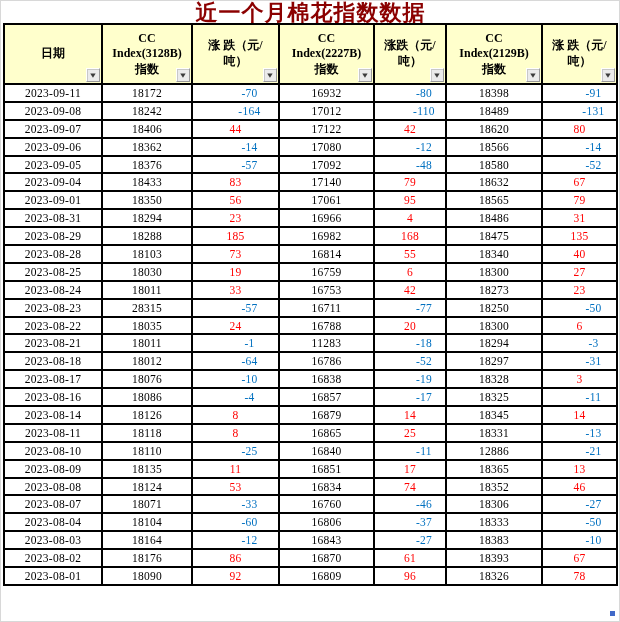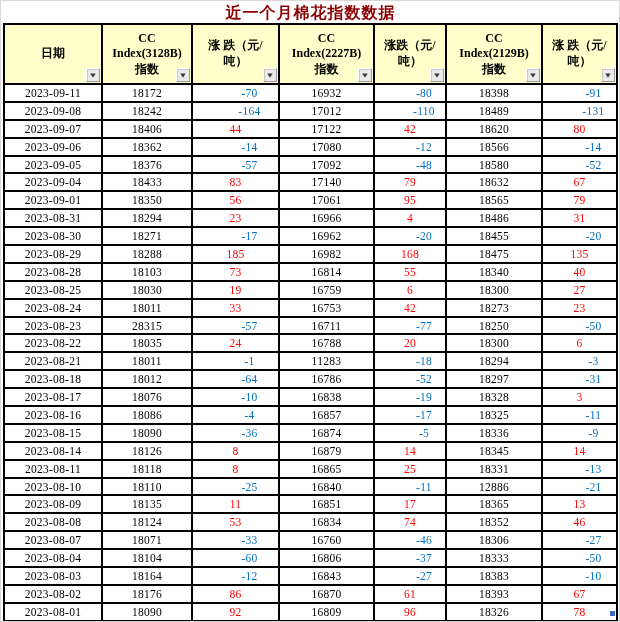--- a/index.html
+++ b/index.html
@@ -12,21 +12,21 @@
     box-sizing: border-box;
     border: 1px solid #d8d8d8;
     font-family: "Liberation Serif", "DejaVu Serif", serif;
   }
   .title {
     position: absolute;
     top: 0; left: 3px;
     width: 613px; height: 17px;
     line-height: 23px;
     text-align: center;
-    font-size: 16px;
+    font-size: 22px;
     font-weight: bold;
     letter-spacing: 1px;
     color: var(--title-color, #8B0000);
   }
   table.grid {
     position: absolute;
     top: 22px; left: 2px;
     border-collapse: collapse;
     table-layout: fixed;
   }
@@ -194,29 +194,20 @@
         <tr>
           <td>2023-08-31</td>
           <td>18294</td>
           <td class="pos">23</td>
           <td>16966</td>
           <td class="pos">4</td>
           <td>18486</td>
           <td class="pos">31</td>
         </tr>
         <tr>
-          <td>2023-08-30</td>
-          <td>18271</td>
-          <td class="neg">-17</td>
-          <td>16962</td>
-          <td class="neg">-20</td>
-          <td>18455</td>
-          <td class="neg">-20</td>
-        </tr>
-        <tr>
           <td>2023-08-29</td>
           <td>18288</td>
           <td class="pos">185</td>
           <td>16982</td>
           <td class="pos">168</td>
           <td>18475</td>
           <td class="pos">135</td>
         </tr>
         <tr>
           <td>2023-08-28</td>
@@ -293,29 +284,20 @@
         <tr>
           <td>2023-08-16</td>
           <td>18086</td>
           <td class="neg">-4</td>
           <td>16857</td>
           <td class="neg">-17</td>
           <td>18325</td>
           <td class="neg">-11</td>
         </tr>
         <tr>
-          <td>2023-08-15</td>
-          <td>18090</td>
-          <td class="neg">-36</td>
-          <td>16874</td>
-          <td class="neg">-5</td>
-          <td>18336</td>
-          <td class="neg">-9</td>
-        </tr>
-        <tr>
           <td>2023-08-14</td>
           <td>18126</td>
           <td class="pos">8</td>
           <td>16879</td>
           <td class="pos">14</td>
           <td>18345</td>
           <td class="pos">14</td>
         </tr>
         <tr>
           <td>2023-08-11</td>

